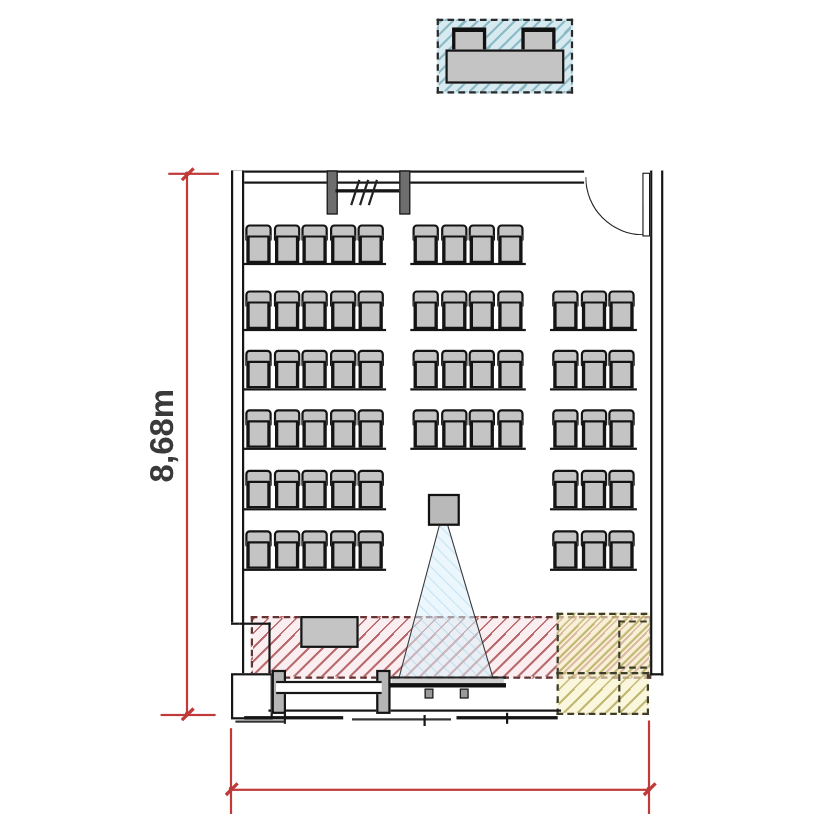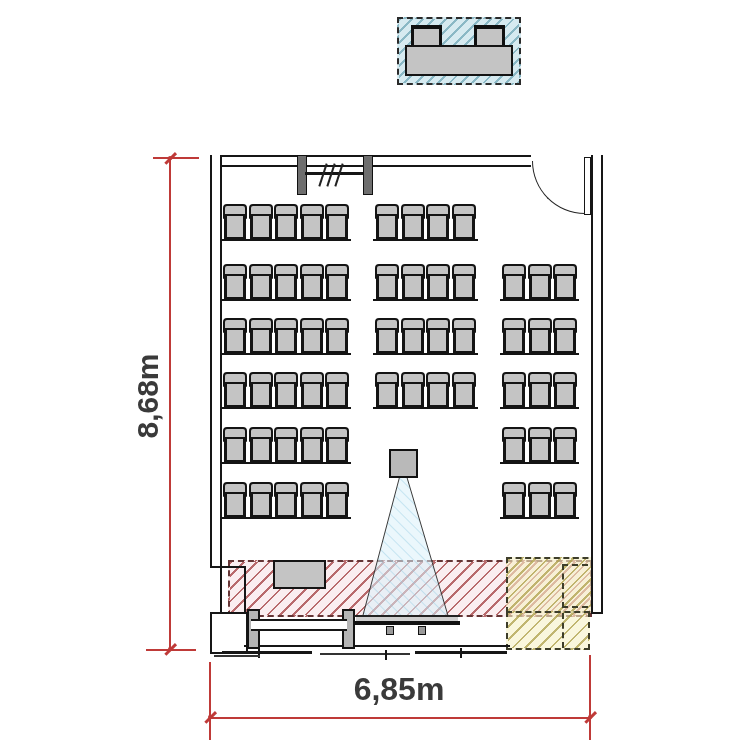--- a/index.html
+++ b/index.html
@@ -436,15 +436,14 @@
   <div class="dim-dot" style="left:168px;top:647px;"></div>
   <div class="dim-label" style="left:148px;top:396px;transform:translate(-50%,-50%) rotate(-90deg);font-size:30px;">8,68m</div>
 
   <div class="abs dim-line" style="left:210px;top:717px;width:381px;height:2px;"></div>
   <div class="abs dim-line" style="left:209px;top:662px;width:1.5px;height:78px;"></div>
   <div class="abs dim-line" style="left:589px;top:655px;width:1.5px;height:85px;"></div>
   <div class="dim-tick" style="left:203px;top:716px;"></div>
   <div class="dim-tick" style="left:583px;top:716px;"></div>
   <div class="dim-dot" style="left:208px;top:715px;"></div>
   <div class="dim-dot" style="left:588px;top:715px;"></div>
-  <div class="dim-label" style="left:399px;top:689px;transform:translate(-50%,-50%);font-size:32px;">6,85m</div>
 
 </div>
 
 </body></html>

